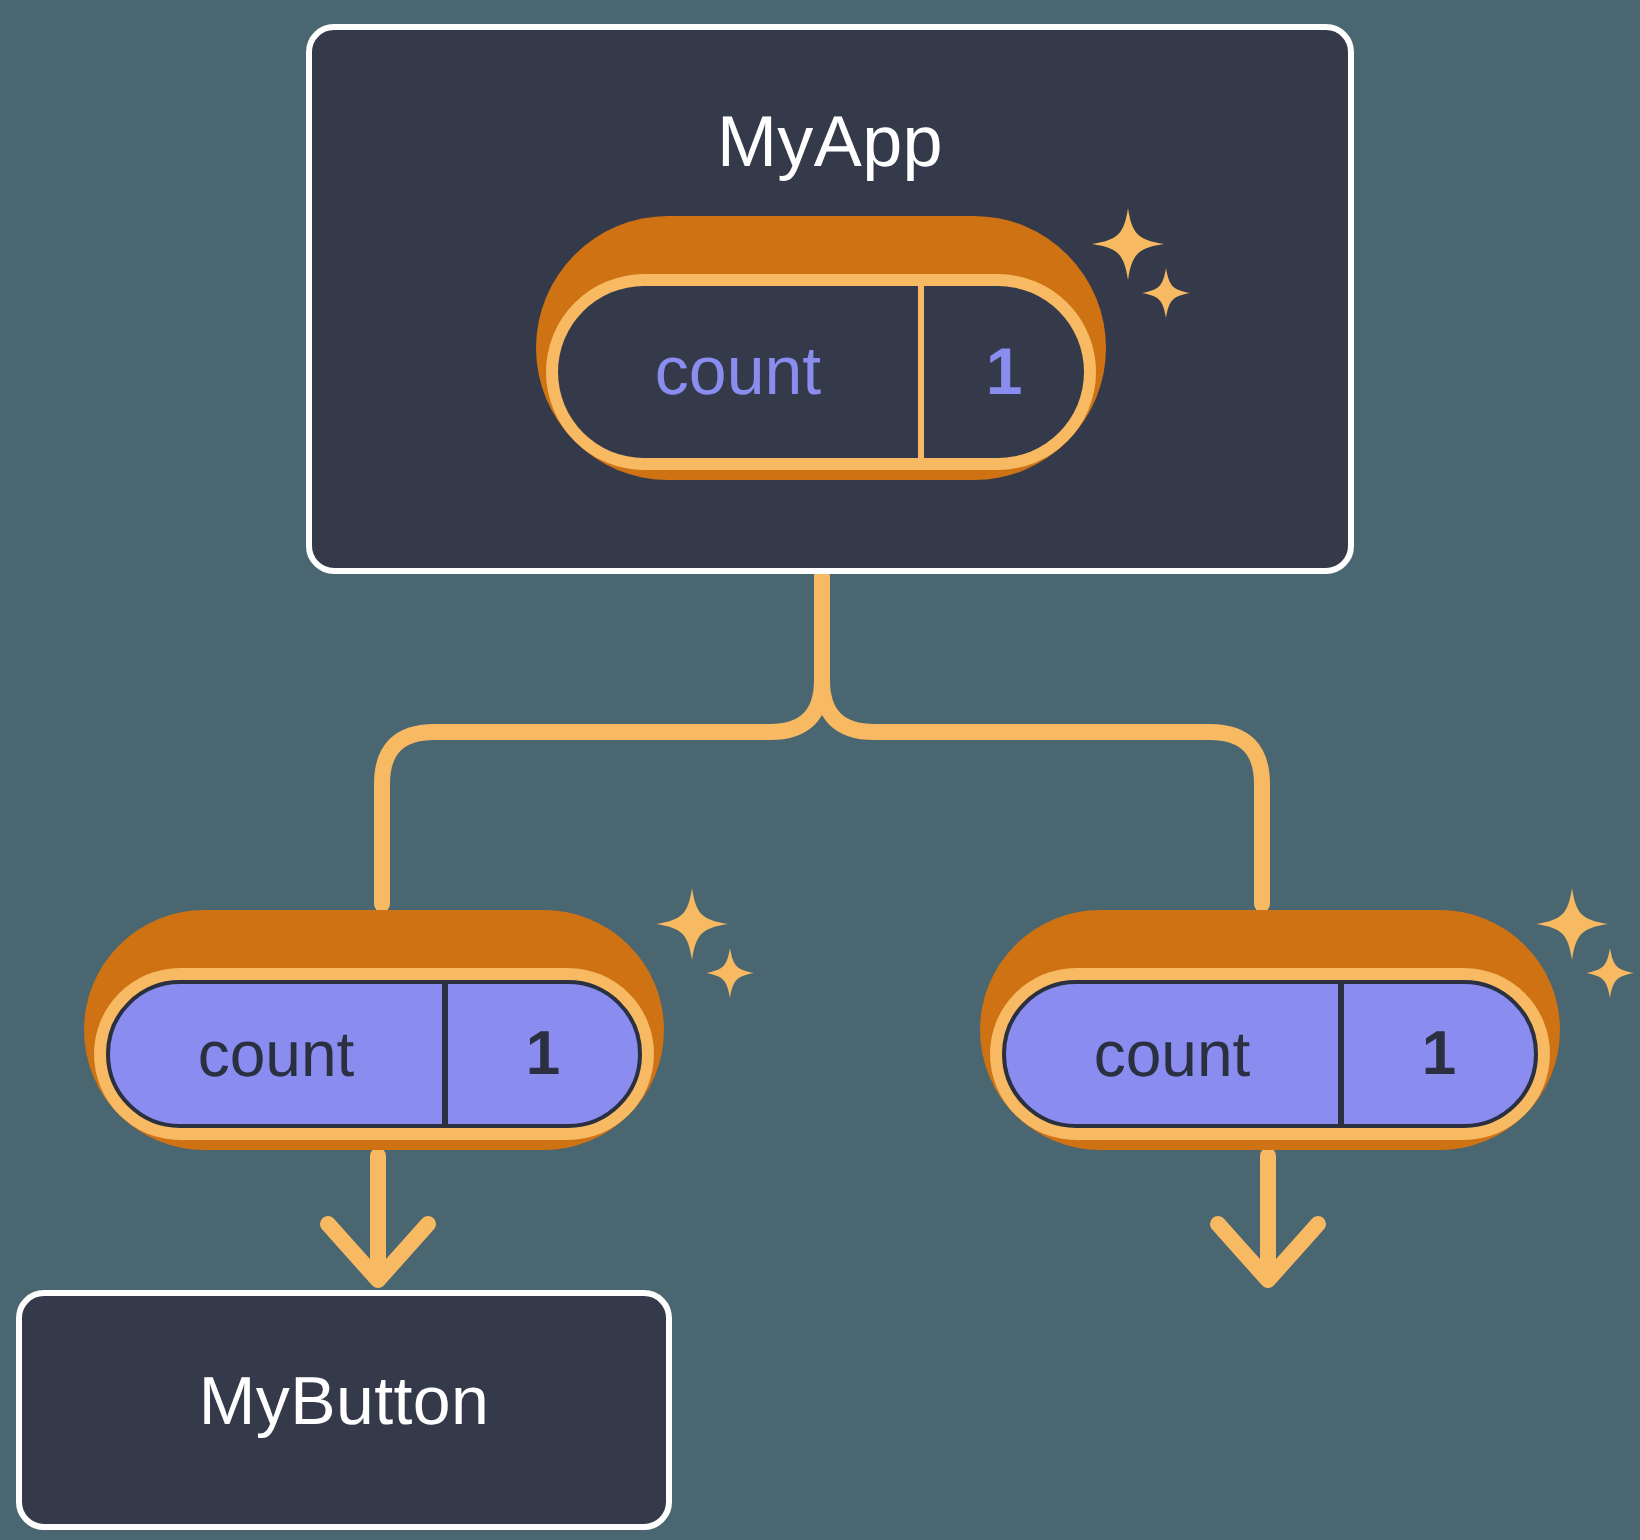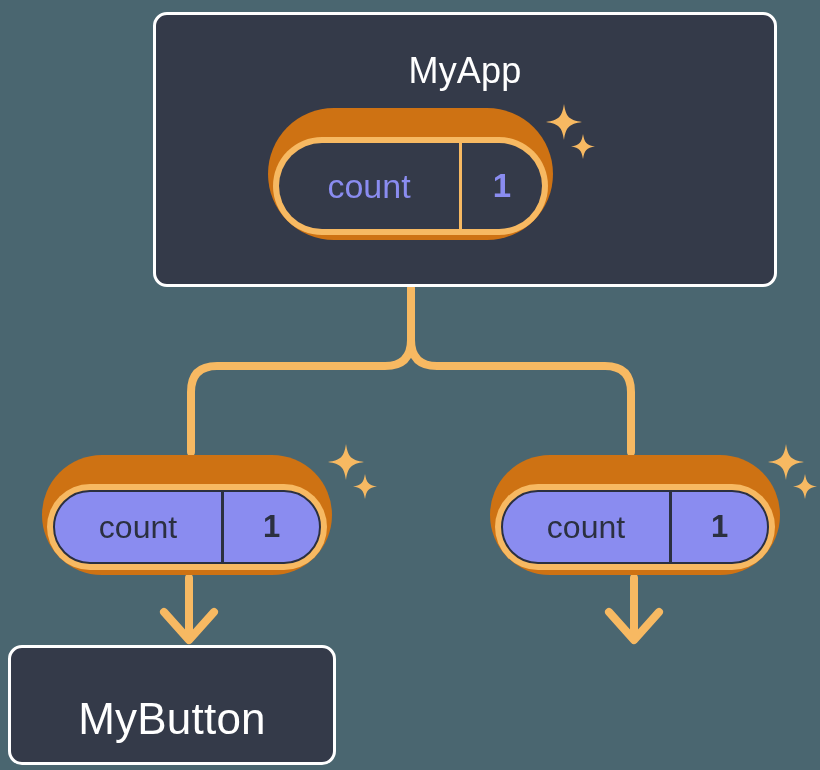--- a/index.html
+++ b/index.html
@@ -36,37 +36,37 @@
     position: absolute;
     left: 0; right: 0;
     text-align: center;
     color: #ffffff;
     font-weight: 400;
     white-space: nowrap;
   }
 
   #card-myapp {
     left: 153px; top: 12px;
-    width: 624px; height: 275px;
+    width: 524px; height: 275px;
   }
   #card-myapp .card-title {
     top: 35px;
     font-size: 36px;
     letter-spacing: 0.2px;
   }
 
   .card-button {
     width: 328px;
     height: 120px;
     top: 645px;
   }
   #card-button-left  { left: 8px; }
   .card-button .card-title {
-    top: 46px;
-    font-size: 44px;
+    top: 34px;
+    font-size: 34px;
     letter-spacing: 0.2px;
   }
 
   
   .pill {
     position: absolute;
     box-sizing: border-box;
     border-radius: 999px;
     background: #ce7213;                
     padding: 5px;

